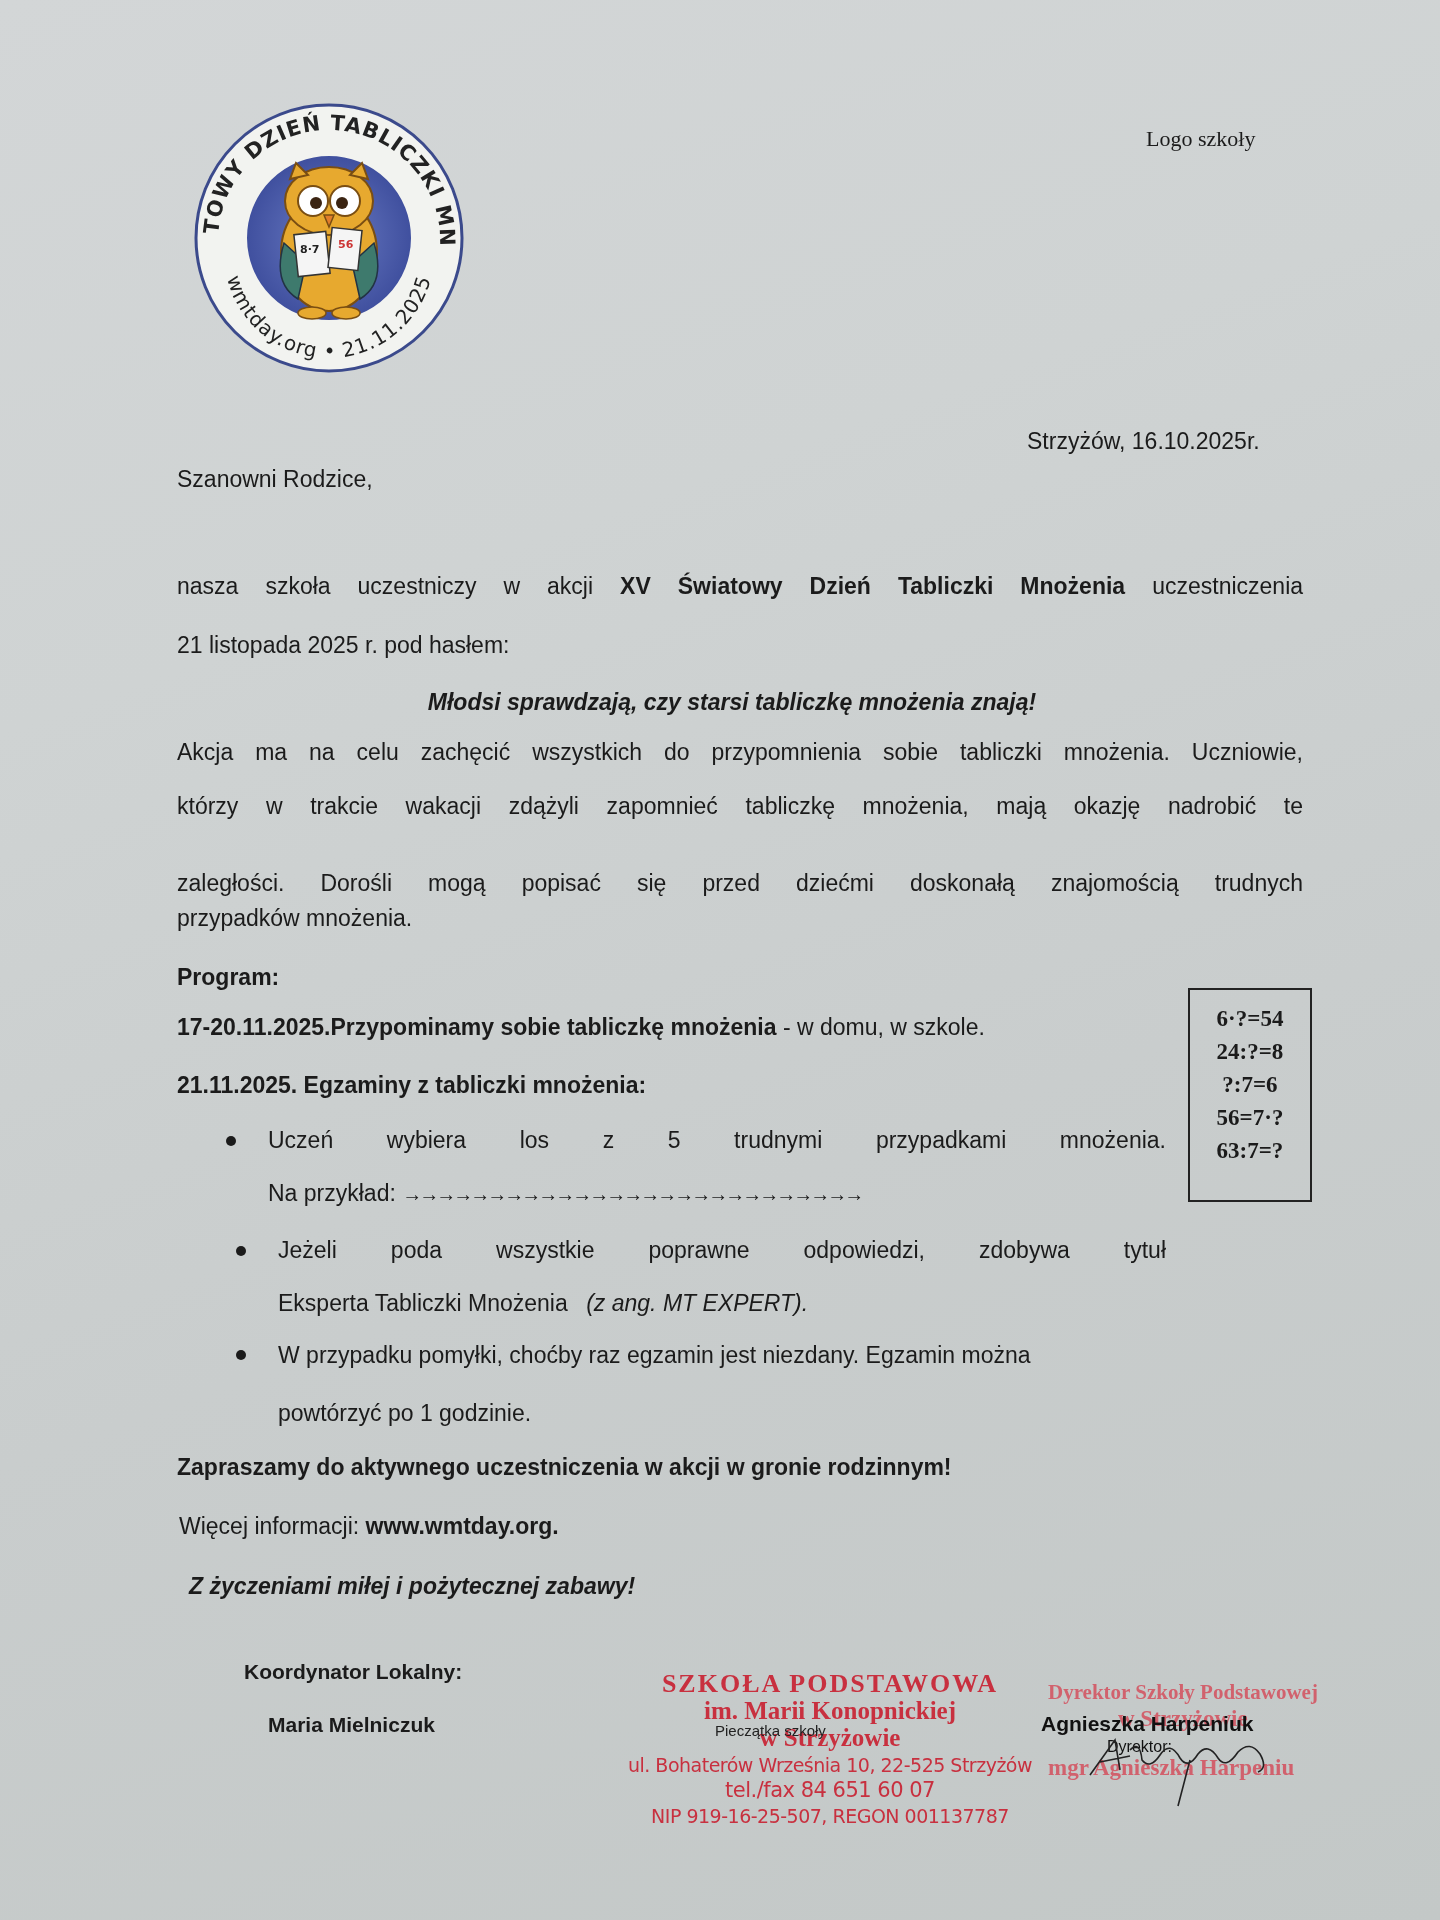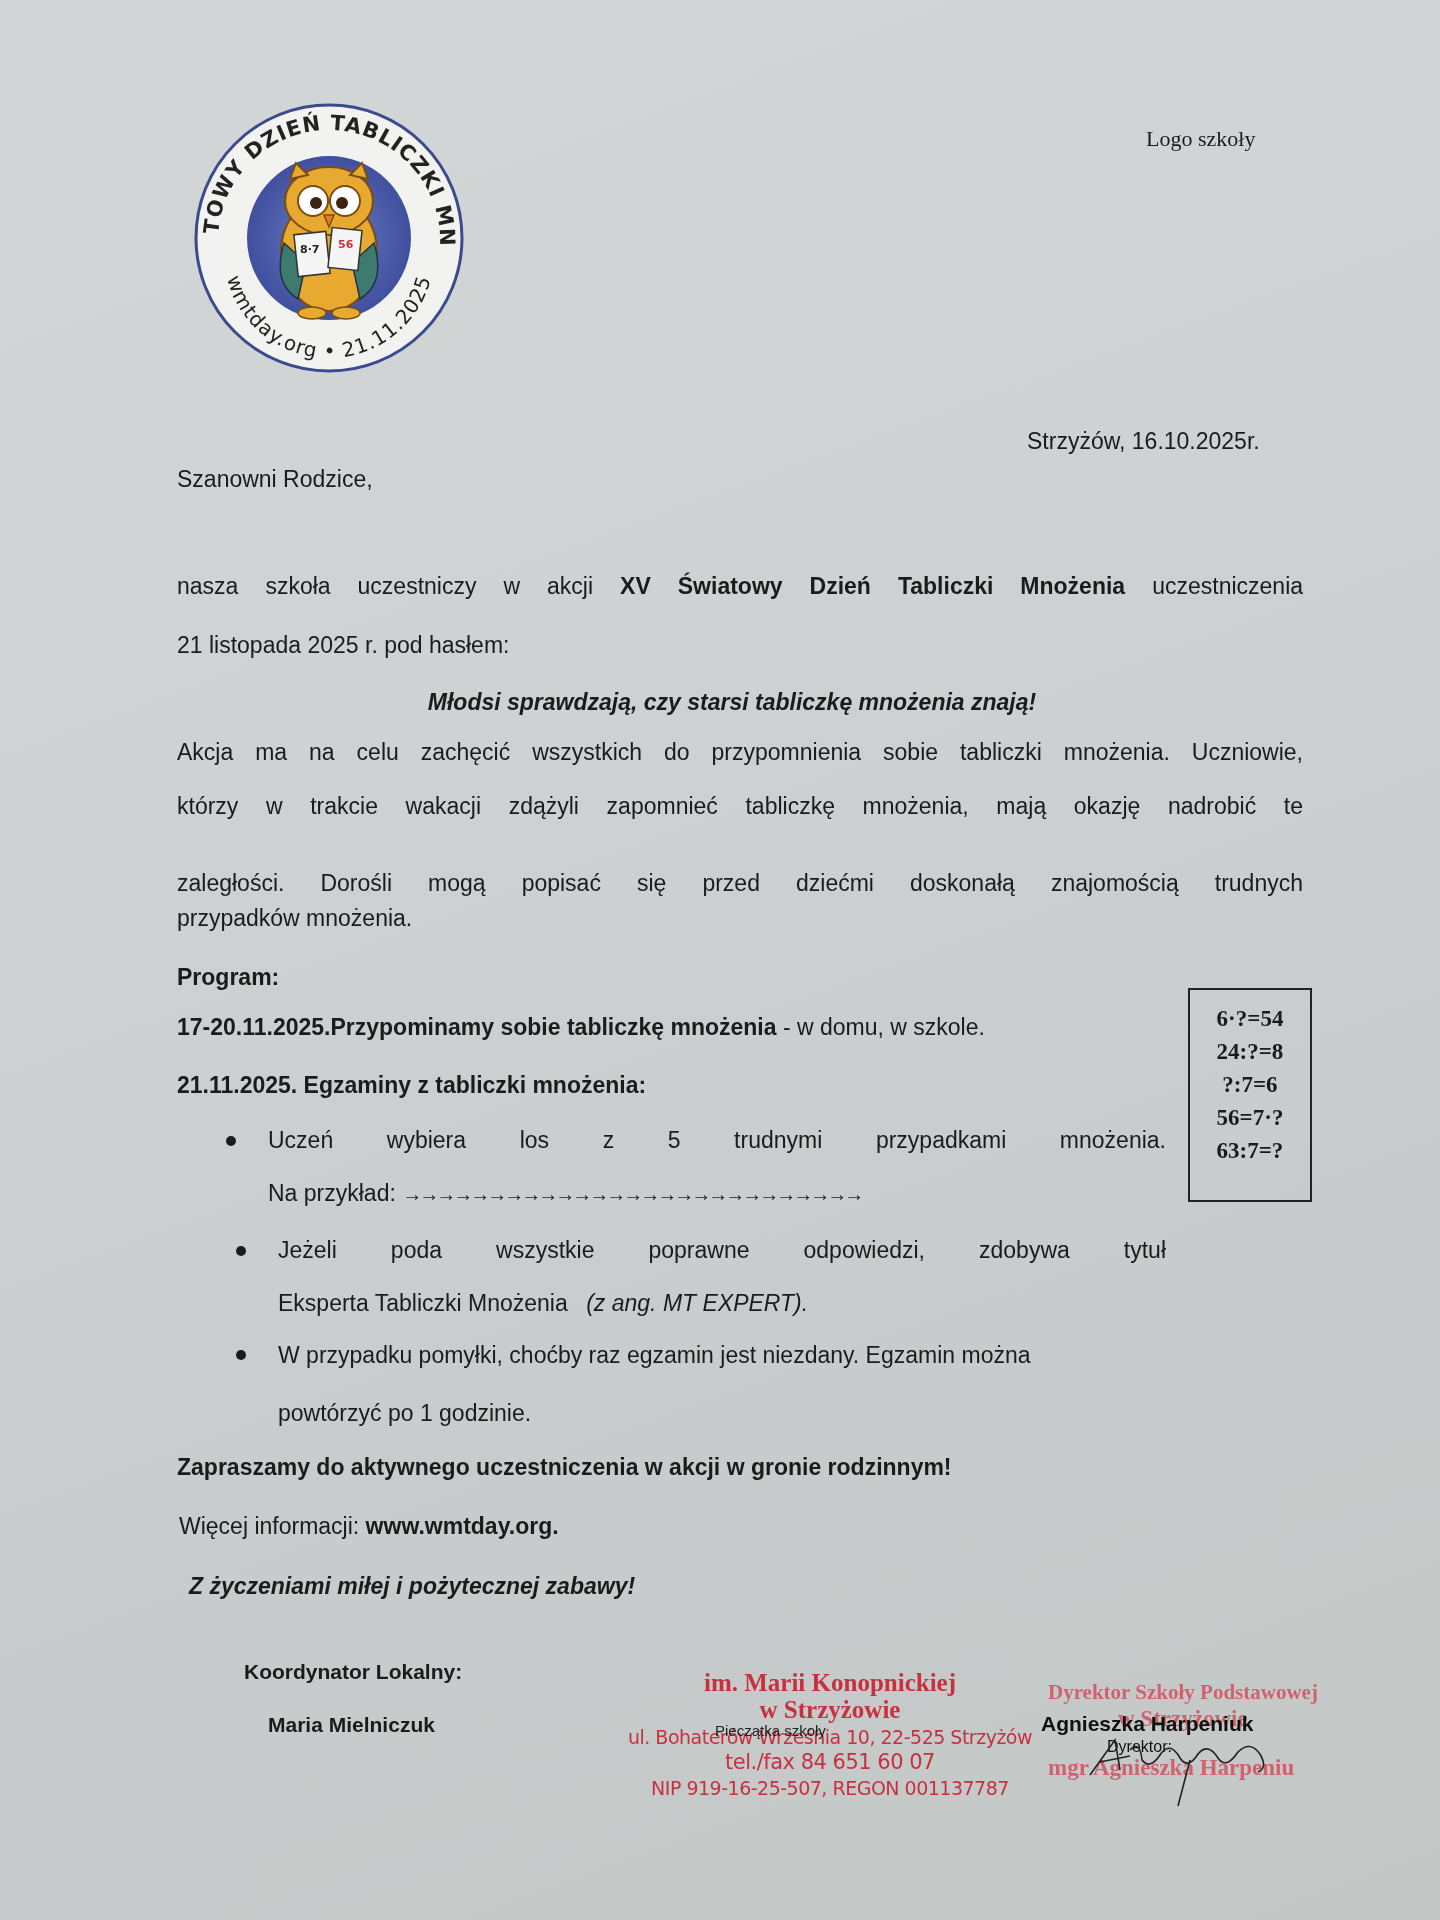--- a/index.html
+++ b/index.html
@@ -138,20 +138,21 @@
 <div class="abs txt" style="left:179px; top:1511px;">
   <span>Więcej informacji:</span>
   <span class="b">www.wmtday.org.</span>
 </div>
 <div class="abs txt b i" style="left:177px; top:1571px;">Z życzeniami miłej i pożytecznej zabawy!</div>
 
 <div class="abs b" style="left:244px; top:1660px; font-size:21px;">Koordynator Lokalny:</div>
 <div class="abs b" style="left:268px; top:1713px; font-size:21px;">Maria Mielniczuk</div>
 
 <div class="abs stamp" style="left:620px; top:1670px; width:420px; text-align:center;">
+  <div class="stamp-serif" style="font-size:26px; letter-spacing:2px; line-height:28px;">SZKOŁA PODSTAWOWA</div>
   <div class="stamp-serif" style="font-size:25px; line-height:26px;">im. Marii Konopnickiej</div>
   <div class="stamp-serif" style="font-size:25px; line-height:28px;">w Strzyżowie</div>
   <div class="stamp-sans" style="font-size:19px; line-height:26px; white-space:nowrap;">ul. Bohaterów Września 10, 22-525 Strzyżów</div>
   <div class="stamp-sans" style="font-size:21px; line-height:25px;">tel./fax 84 651 60 07</div>
   <div class="stamp-sans" style="font-size:19px; line-height:26px; white-space:nowrap;">NIP 919-16-25-507,  REGON 001137787</div>
 </div>
 <div class="abs" style="left:715px; top:1722px; font-size:15px; color:#222;">Pieczątka szkoły</div>
 
 <div class="abs stamp-faded serif b" style="left:1048px; top:1680px; font-size:21px; white-space:nowrap;">Dyrektor Szkoły Podstawowej</div>
 <div class="abs stamp-faded serif b" style="left:1118px; top:1706px; font-size:23px; white-space:nowrap;">w Strzyżowie</div>

